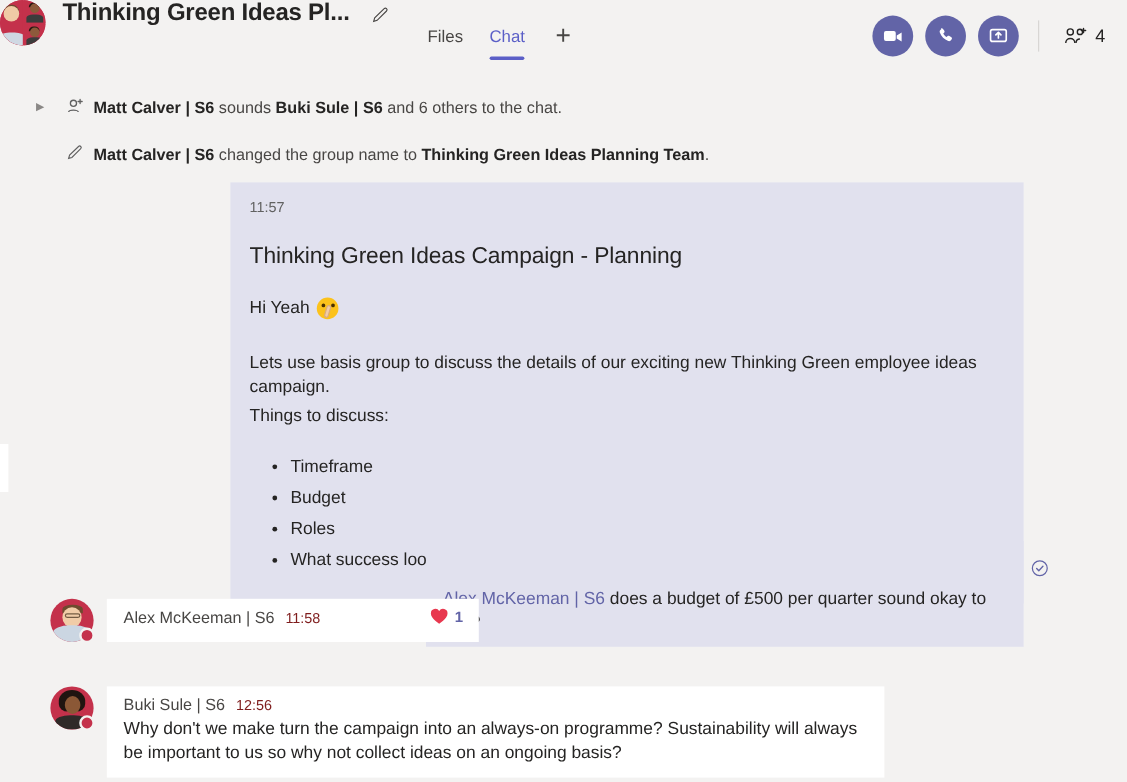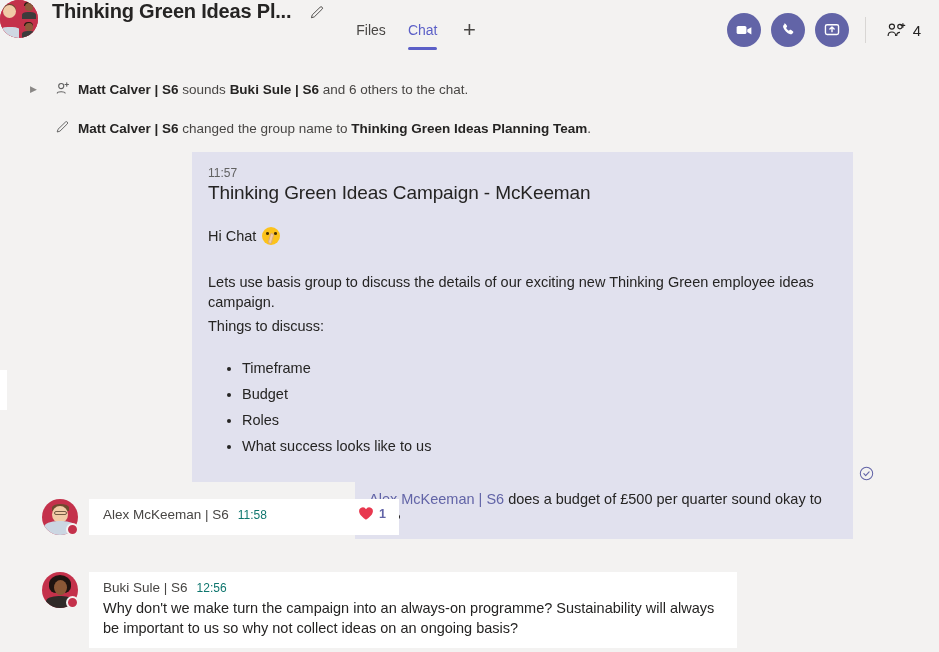--- a/index.html
+++ b/index.html
@@ -114,21 +114,21 @@
     padding-top: 2px;
   }
   .sys-text { font-size: 13.5px; color: #484644; line-height: 19px; padding-top: 1px; }
   .sys-text b { color: #252423; font-weight: bold; }
 
   
   .card {
     position: absolute; left: 192px; top: 92px; width: 661px;
     background: #e1e1ee; padding: 14px 16px 20px 16px;
   }
-  .card-time { font-size: 12px; color: #616161; margin-bottom: 2px; }
+  .card-time { font-size: 12px; color: #616161; margin-bottom: 23px; }
   .card-title {
     font-size: 19px; color: #252423; font-weight: normal;
     margin-bottom: 22px; letter-spacing: -0.1px;
   }
   .card-p { font-size: 14.5px; color: #252423; line-height: 20px; }
   .card-greet { margin-bottom: 26px; display: flex; align-items: center; gap: 6px; }
   .card-body { margin-bottom: 4px; }
   .card-list { margin: 22px 0 0 34px; }
   .card-list li { font-size: 14.5px; color: #252423; line-height: 20px; margin-bottom: 6px; }
 
@@ -176,21 +176,21 @@
     position: absolute; right: -1px; bottom: -1px;
     width: 13px; height: 13px; border-radius: 50%;
     background: #c4314b; border: 2px solid #f3f2f1;
   }
 
   .bubble { background: #ffffff; padding: 8px 14px 10px 14px; position: relative; }
   .bubble.b1 { width: 310px; margin-left: 11px; }
   .bubble.b2 { width: 648px; margin-left: 11px; }
   .bubble-head { display: flex; align-items: baseline; gap: 9px; margin-bottom: 3px; }
   .bubble-name { font-size: 13.5px; color: #484644; }
-  .bubble-time { font-size: 12px; color: #0f766e; }
+  .bubble-time { font-size: 12px; color: #7f1d1d; }
   .bubble-text { font-size: 14.5px; color: #252423; line-height: 20px; }
 
   .reaction {
     position: absolute; right: 13px; top: 7px;
     display: flex; align-items: center; gap: 5px;
   }
   .reaction-count { font-size: 12.5px; color: #6264a7; font-weight: bold; }
   .emoji-round {
     display: inline-block; width: 18px; height: 18px; border-radius: 50%;
     position: relative; vertical-align: -3px;
@@ -325,24 +325,24 @@
           <path d="M14.3 2.6a1.6 1.6 0 0 1 2.3 2.3L7.4 14 4 15l1-3.4 9.3-9z" fill="none" stroke="#616161" stroke-width="1.2"></path>
         </svg>
       </div>
       <div class="sys-text">
         <b>Matt Calver | S6</b><span> changed the group name to </span><b>Thinking Green Ideas Planning Team</b><span>.</span>
       </div>
     </div>
 
     <div class="card">
       <div class="card-time">11:57</div>
-      <div class="card-title">Thinking Green Ideas Campaign - McKeeman</div>
+      <div class="card-title">Thinking Green Ideas Campaign - Planning</div>
 
       <div class="card-p card-greet">
-        <span>Hi Chat</span>
+        <span>Hi Yeah</span>
         <span class="emoji-round emoji-shush">
           <span class="sh-eye l"></span>
             <span class="sh-eye r"></span>
             <span class="sh-finger"></span>
         </span>
       </div>
 
       <div class="card-p card-body">Lets use basis group to discuss the details of our exciting new Thinking Green employee ideas campaign.</div>
       <div class="card-p">Things to discuss:</div>
 

